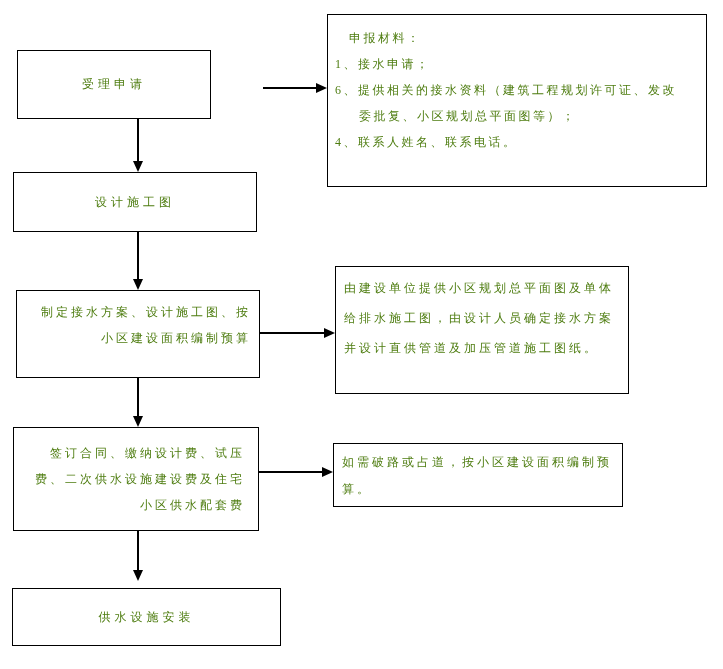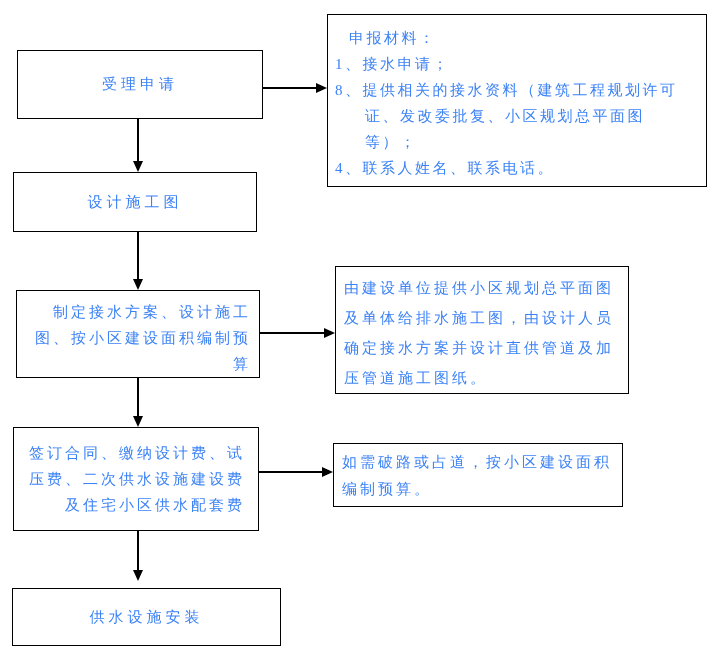--- a/index.html
+++ b/index.html
@@ -9,37 +9,37 @@
     height: 669px;
     background: #ffffff;
     font-family: "Liberation Serif", "DejaVu Serif", serif;
     color: #000000;
   }
   .box {
     position: absolute;
     border: 1px solid #000000;
     background: #ffffff;
     box-sizing: border-box;
-    font-size: 15px;
-    color: #3b82f6;
+    font-size: 12px;
+    color: #4d7c0f;
   }
   .box.center {
     display: flex;
     align-items: center;
     justify-content: center;
     letter-spacing: 4px;
     text-align: center;
   }
   .box.wrap {
     letter-spacing: 3px;
     line-height: 26px;
     text-align: right;
   }
   
-  .b1 { left: 17px;  top: 50px;  width: 246px; height: 69px; }
+  .b1 { left: 17px;  top: 50px;  width: 194px; height: 69px; }
   .b2 { left: 13px;  top: 172px; width: 244px; height: 60px; }
   .b3 { left: 16px;  top: 290px; width: 244px; height: 88px; padding: 8px 8px 0 10px; }
   .b4 { left: 13px;  top: 427px; width: 246px; height: 104px; padding: 12px 13px 0 10px; }
   .b5 { left: 12px;  top: 588px; width: 269px; height: 58px; }
   
   .r1 { left: 327px; top: 14px;  width: 380px; height: 173px; padding: 10px 20px 0 7px;
         letter-spacing: 2.5px; line-height: 26px; }
   .r2 { left: 335px; top: 266px; width: 294px; height: 128px; padding: 6px 8px 0 8px;
         letter-spacing: 3px; line-height: 30px; }
   .r3 { left: 333px; top: 443px; width: 290px; height: 64px; padding: 5px 8px 0 8px;
@@ -93,21 +93,21 @@
     <span>签订合同、缴纳设计费、试压费、二次供水设施建设费及住宅小区供水配套费</span>
   </div>
 
   <div class="box center b5">
     <span>供水设施安装</span>
   </div>
 
   <div class="box r1">
     <div class="note-title">申报材料：</div>
     <div class="note-item">1、接水申请；</div>
-    <div class="note-item">8、提供相关的接水资料（建筑工程规划许可证、发改委批复、小区规划总平面图等）；</div>
+    <div class="note-item">6、提供相关的接水资料（建筑工程规划许可证、发改委批复、小区规划总平面图等）；</div>
     <div class="note-item">4、联系人姓名、联系电话。</div>
   </div>
 
   <div class="box r2">
     <span>由建设单位提供小区规划总平面图及单体给排水施工图，由设计人员确定接水方案并设计直供管道及加压管道施工图纸。</span>
   </div>
 
   <div class="box r3">
     <span>如需破路或占道，按小区建设面积编制预算。</span>
   </div>

